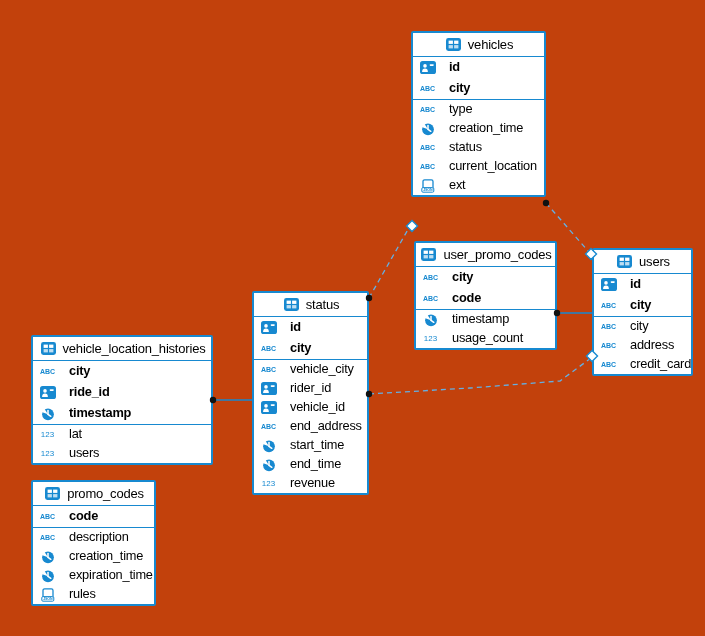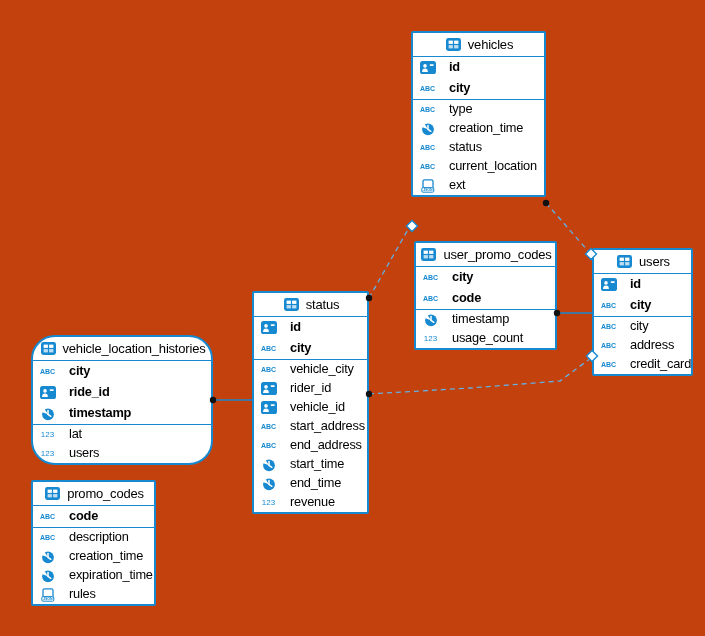--- a/index.html
+++ b/index.html
@@ -283,26 +283,20 @@
       <path d="M2.1 10.9 Q2.1 7.5 5 7.5 Q7.9 7.5 7.9 10.9 Z" fill="#fff"></path>
       <rect x="9.6" y="3.3" width="4.2" height="1.6" rx="0.8" fill="#fff"></rect>
             </svg>
           </span>
           <span class="fld-label">vehicle_id</span>
         </div>
         <div class="row">
           <span class="icon">
             <span class="glyph">ABC</span>
           </span>
-          <span class="fld-label">start_address</span>
-        </div>
-        <div class="row">
-          <span class="icon">
-            <span class="glyph">ABC</span>
-          </span>
           <span class="fld-label">end_address</span>
         </div>
         <div class="row">
           <span class="icon">
             <svg width="14" height="14" viewBox="0 0 14 14">
       <circle cx="7" cy="7.3" r="5.9" fill="#1789d0"></circle>
       <path d="M7 7.3 L0.6 5.1 L3.2 1.4 Z" fill="#fff"></path>
       <path d="M7 7.3 L7 3.4" stroke="#fff" stroke-width="1.5" stroke-linecap="round" fill="none"></path>
       <path d="M7 7.3 L9.8 9.3" stroke="#fff" stroke-width="1.5" stroke-linecap="round" fill="none"></path>
             </svg>
@@ -321,21 +315,21 @@
           <span class="fld-label">end_time</span>
         </div>
         <div class="row">
           <span class="icon">
             <span class="glyph num">123</span>
           </span>
           <span class="fld-label">revenue</span>
         </div>
       </div>
   </div>
-    <div class="table-box" style="left: 31px; top: 335px; width: 182px; border-radius: 24px;">
+    <div class="table-box" style="left: 31px; top: 335px; width: 182px;">
     <div class="tbl-header">
       <span class="icon">
           <svg width="15" height="13" viewBox="0 0 15 13">
       <rect x="0" y="0" width="15" height="13" rx="2.4" fill="#1789d0"></rect>
       <rect x="2.6" y="2.6" width="4.3" height="3.3" fill="#fff"></rect>
       <rect x="8.1" y="2.6" width="4.3" height="3.3" fill="#fff"></rect>
       <rect x="2.6" y="7.1" width="4.3" height="3.3" fill="#fff" opacity="0.72"></rect>
       <rect x="8.1" y="7.1" width="4.3" height="3.3" fill="#fff" opacity="0.72"></rect>
           </svg>
         </span>

